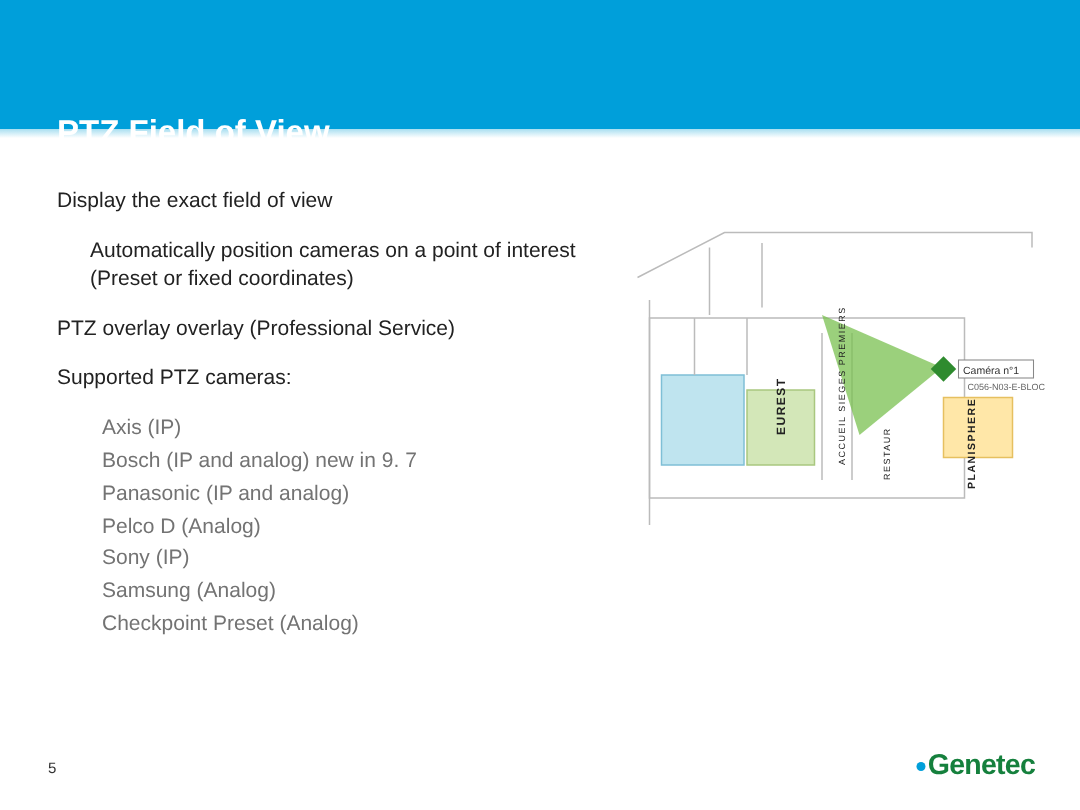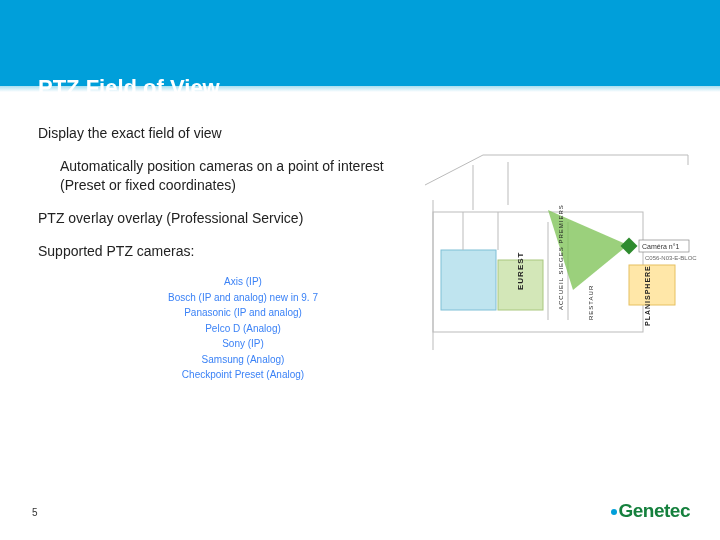--- a/index.html
+++ b/index.html
@@ -5,21 +5,21 @@
   * { margin: 0; padding: 0; box-sizing: border-box; }
   html, body { width: 720px; height: 540px; font-family: Arial, Helvetica, sans-serif; background: #fff; overflow: hidden; }
   .slide { position: relative; width: 720px; height: 540px; background: #fff; }
   .hero { position: absolute; left: 0; top: 0; width: 720px; height: 86px; background: #009fda; }
   .hero-shadow { position: absolute; left: 0; top: 86px; width: 720px; height: 6px; background: linear-gradient(#6fc9e7, #fff); opacity: .6; }
   .title { position: absolute; left: 38px; top: 30px; color: #fff; font-size: 22px; font-weight: bold; margin-top: 45px; }
   .body { position: absolute; left: 38px; top: 124px; width: 380px; font-size: 14px; color: #222; line-height: 1.35; }
   .body p { margin-bottom: 14px; }
   .indent { padding-left: 22px; }
   .cams { margin-top: 2px; }
-  .cams li { list-style: none; padding-left: 30px; font-size: 10px; line-height: 1.55; color: #3b82f6; text-align: center; }
+  .cams li { list-style: none; padding-left: 30px; font-size: 14px; line-height: 1.55; color: #737373; }
   .pagenum { position: absolute; left: 32px; bottom: 22px; font-size: 10px; color: #333; }
   .logo { position: absolute; right: 30px; bottom: 18px; font-weight: 800; font-size: 19px; color: #15803d; letter-spacing: -0.5px; }
   .logo .dot { display:inline-block; width:6px; height:6px; background:#009fda; border-radius:50%; vertical-align: 2px; margin-right:2px;}
   
   .map { position: absolute; right: 22px; top: 150px; width: 275px; height: 205px; }
   .plan-line { stroke: #bbb; stroke-width: 1; fill: none; }
   .plan-fill-blue { fill: #bfe4ef; stroke: #7fbfd6; stroke-width:1; }
   .plan-fill-green { fill: #d3e7b8; stroke: #a9c77f; stroke-width:1; }
   .plan-fill-orange { fill: #ffe7a8; stroke: #e6c060; stroke-width:1; }
   .cone { fill: rgba(122,192,80,.75); }

